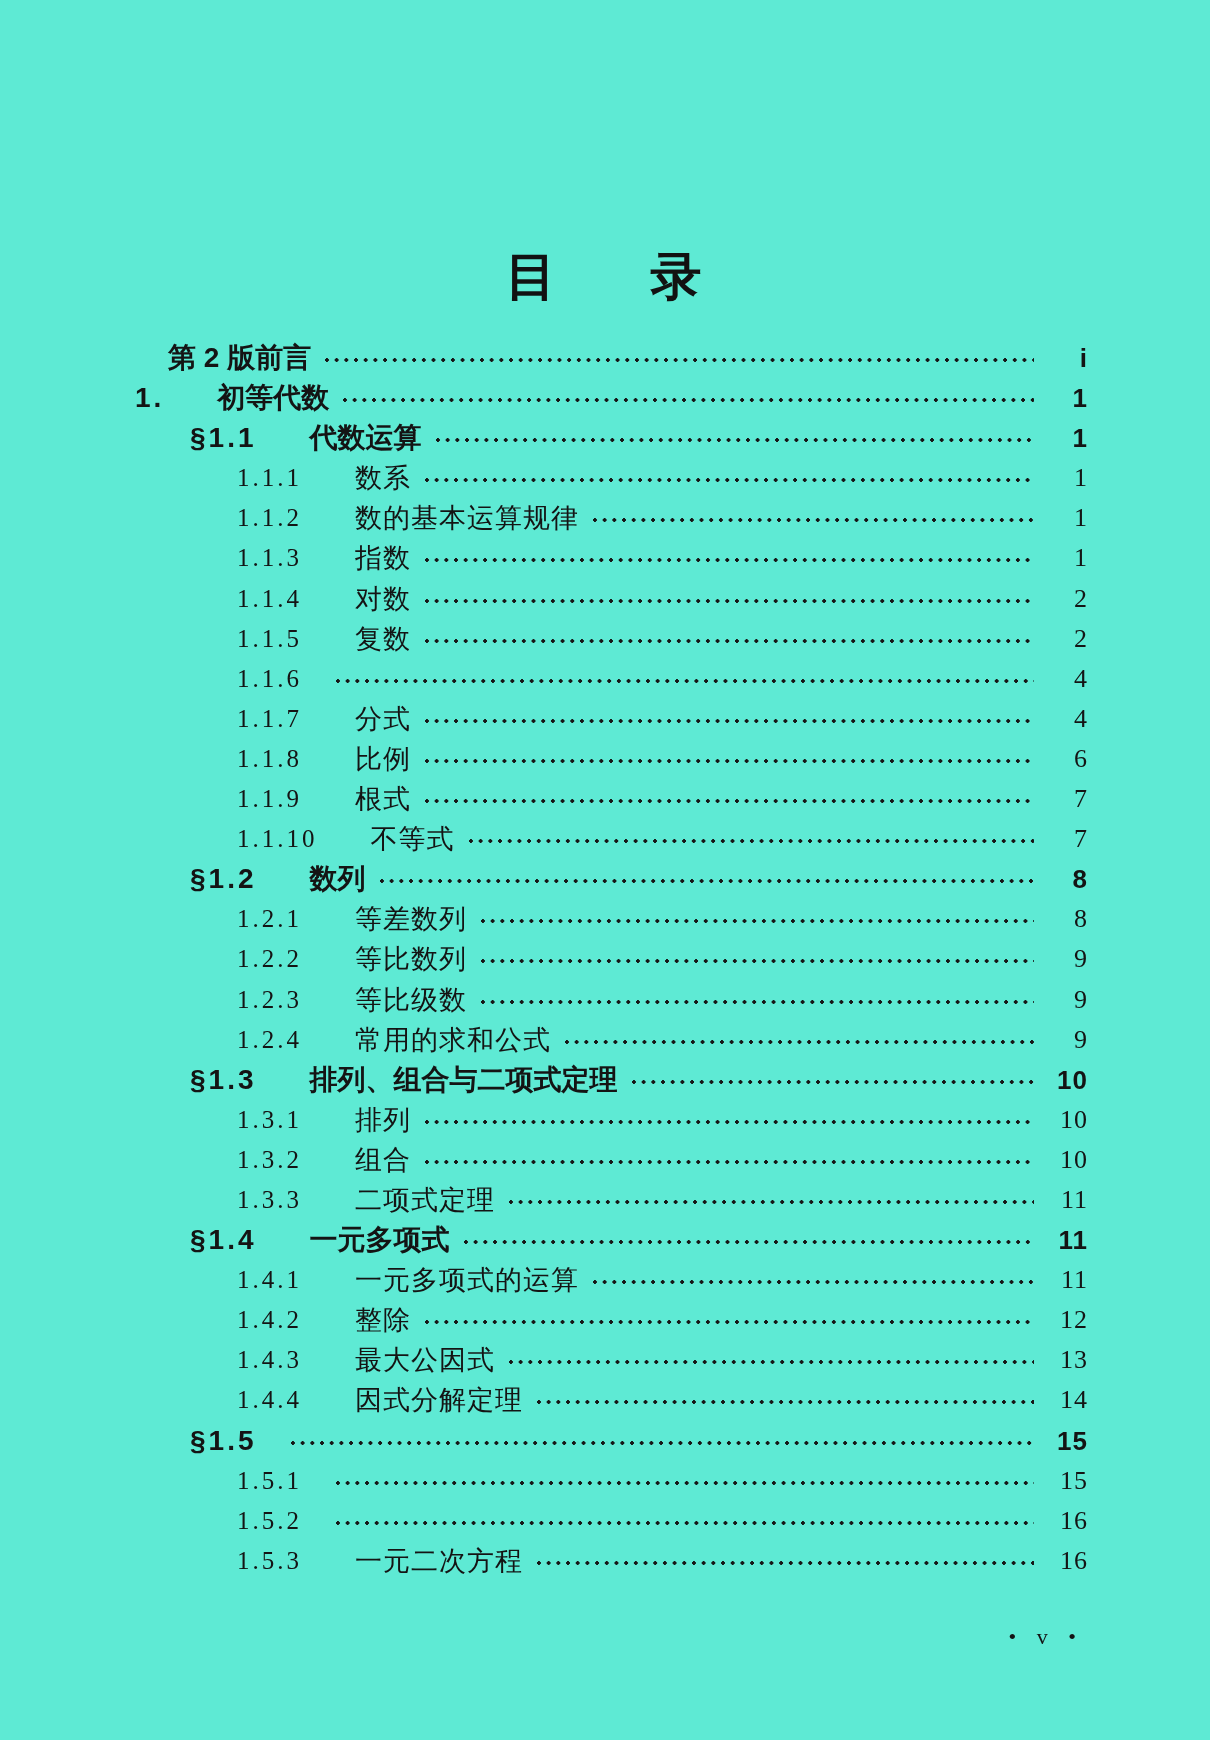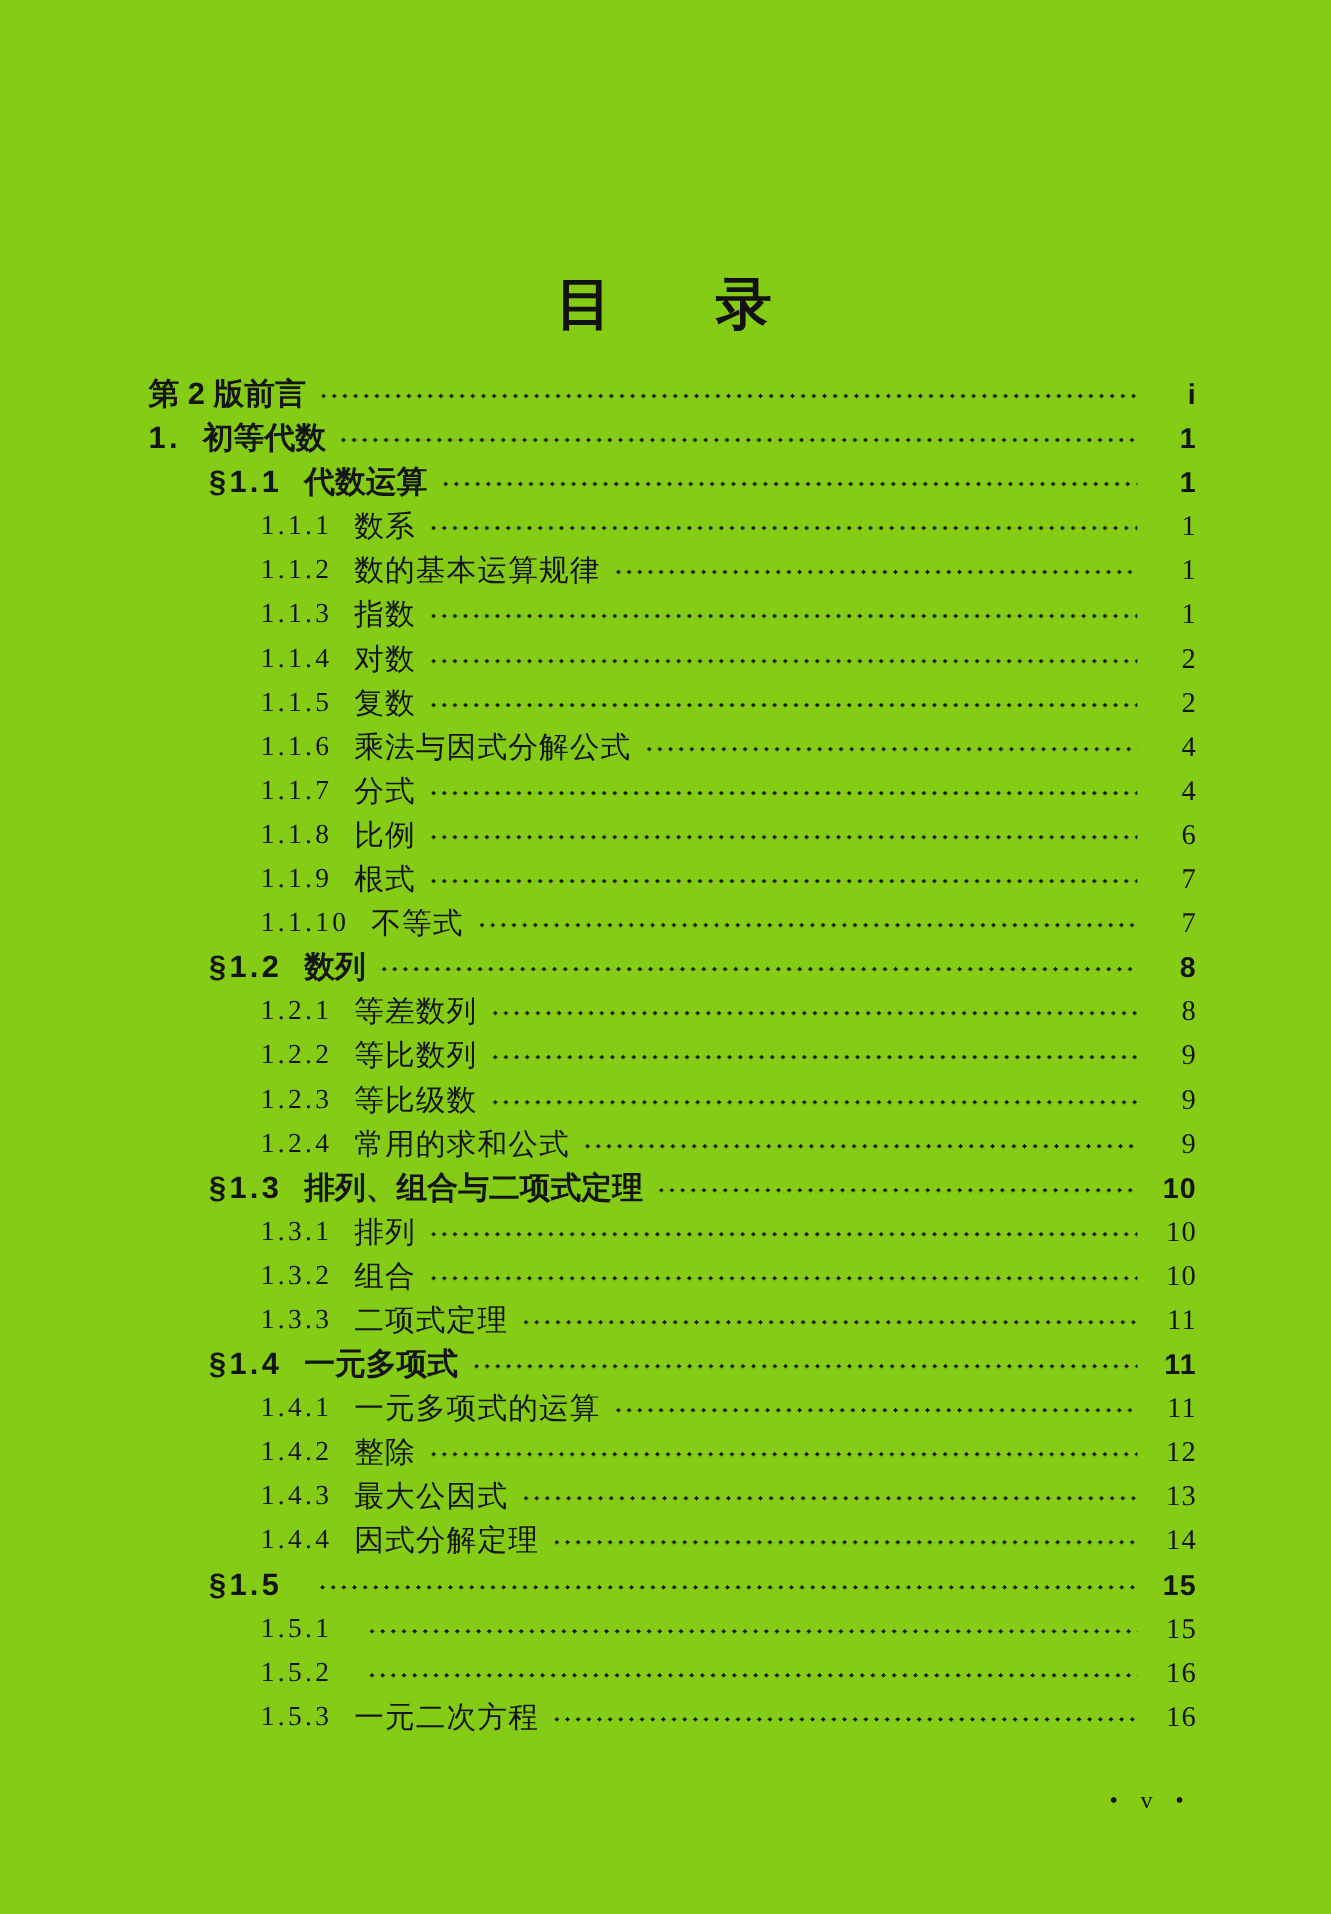--- a/index.html
+++ b/index.html
@@ -6,21 +6,21 @@
   body {
     width: 1210px; height: 1740px;
     background: #f6f6f4;
     font-family: "Liberation Serif", "DejaVu Serif", serif;
     color: #141414;
     position: relative;
     overflow: hidden;
   }
   .page {
     position: absolute; inset: 0;
-    background: #84cc16;
+    background: #5eead4;
   }
   .title {
     position: absolute;
     top: 243px; left: 0; width: 100%;
     margin: 0;
     text-align: center;
     font-family: "Liberation Sans", "DejaVu Sans", sans-serif;
     font-weight: 700;
     font-size: 51px;
     letter-spacing: 3px;
@@ -46,21 +46,21 @@
     font-weight: 700;
     font-size: 28px;
   }
   .row.lvl2 .label { letter-spacing: 1px; }
   .num {
     letter-spacing: 3px;
     margin-right: 20px;
     flex: none;
   }
   .row.lvl2 .num { font-size: 25px; }
-  .label { flex: none; }
+  .label { flex: none; margin-left: 33px; }
   .dots {
     flex: 1 1 auto;
     align-self: stretch;
     margin: 0 12px 0 14px;
     background-image: radial-gradient(circle 1.9px at 2.2px 2.2px, #161616 97%, rgba(0,0,0,0));
     background-size: 9.7px 4.4px;
     background-repeat: repeat-x;
     background-position: 0 20px;
   }
   .pageno {
@@ -85,21 +85,21 @@
   <h1 class="title">目 录</h1>
   <div class="toc">
       <div class="row lvl0 hd"><span class="label">第 2 版前言</span><span class="dots"></span><span class="pageno">i</span></div>
       <div class="row lvl0 hd"><span class="num">1.</span><span class="label">初等代数</span><span class="dots"></span><span class="pageno">1</span></div>
       <div class="row lvl1 hd"><span class="num">§1.1</span><span class="label">代数运算</span><span class="dots"></span><span class="pageno">1</span></div>
       <div class="row lvl2"><span class="num">1.1.1</span><span class="label">数系</span><span class="dots"></span><span class="pageno">1</span></div>
       <div class="row lvl2"><span class="num">1.1.2</span><span class="label">数的基本运算规律</span><span class="dots"></span><span class="pageno">1</span></div>
       <div class="row lvl2"><span class="num">1.1.3</span><span class="label">指数</span><span class="dots"></span><span class="pageno">1</span></div>
       <div class="row lvl2"><span class="num">1.1.4</span><span class="label">对数</span><span class="dots"></span><span class="pageno">2</span></div>
       <div class="row lvl2"><span class="num">1.1.5</span><span class="label">复数</span><span class="dots"></span><span class="pageno">2</span></div>
-      <div class="row lvl2"><span class="num">1.1.6</span><span class="label">乘法与因式分解公式</span><span class="dots"></span><span class="pageno">4</span></div>
+      <div class="row lvl2"><span class="num">1.1.6</span><span class="dots"></span><span class="pageno">4</span></div>
       <div class="row lvl2"><span class="num">1.1.7</span><span class="label">分式</span><span class="dots"></span><span class="pageno">4</span></div>
       <div class="row lvl2"><span class="num">1.1.8</span><span class="label">比例</span><span class="dots"></span><span class="pageno">6</span></div>
       <div class="row lvl2"><span class="num">1.1.9</span><span class="label">根式</span><span class="dots"></span><span class="pageno">7</span></div>
       <div class="row lvl2"><span class="num">1.1.10</span><span class="label">不等式</span><span class="dots"></span><span class="pageno">7</span></div>
       <div class="row lvl1 hd"><span class="num">§1.2</span><span class="label">数列</span><span class="dots"></span><span class="pageno">8</span></div>
       <div class="row lvl2"><span class="num">1.2.1</span><span class="label">等差数列</span><span class="dots"></span><span class="pageno">8</span></div>
       <div class="row lvl2"><span class="num">1.2.2</span><span class="label">等比数列</span><span class="dots"></span><span class="pageno">9</span></div>
       <div class="row lvl2"><span class="num">1.2.3</span><span class="label">等比级数</span><span class="dots"></span><span class="pageno">9</span></div>
       <div class="row lvl2"><span class="num">1.2.4</span><span class="label">常用的求和公式</span><span class="dots"></span><span class="pageno">9</span></div>
       <div class="row lvl1 hd"><span class="num">§1.3</span><span class="label">排列、组合与二项式定理</span><span class="dots"></span><span class="pageno">10</span></div>

